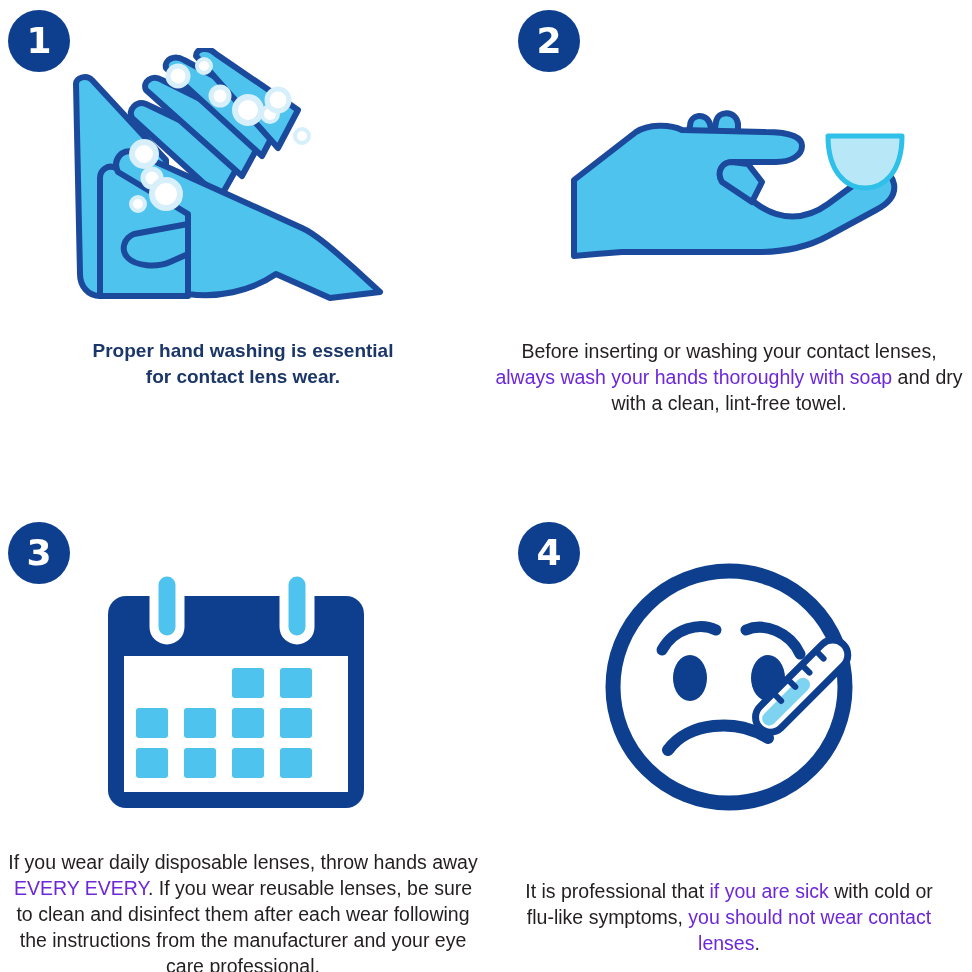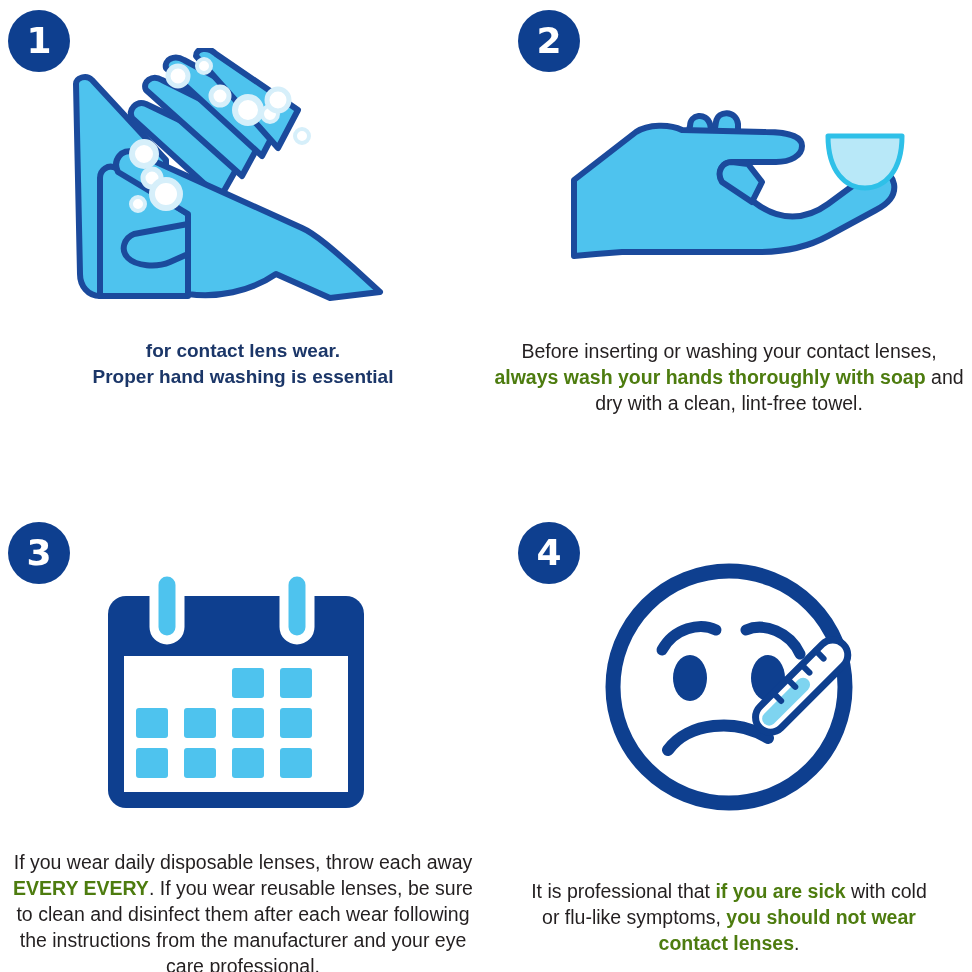--- a/index.html
+++ b/index.html
@@ -73,21 +73,21 @@
     position: absolute;
     left: 0;
     right: 0;
     text-align: center;
     font-size: 19.5px;
     line-height: 26px;
     color: #231f20;
     padding: 0 6px;
     box-sizing: border-box;
   }
-  .caption b { color: #4d7c0f; font-weight: bold; }
+  .caption b { color: #6d28d9; font-weight: normal; }
 
   .panel1 .caption {
     top: 338px;
     font-weight: bold;
     color: #1b3668;
     font-size: 19px;
     line-height: 26px;
     padding: 0 44px;
   }
   .panel2 .caption {
@@ -141,22 +141,22 @@
           <circle cx="232" cy="88" r="7" fill="#ffffff" stroke="#d6effa" stroke-width="4"></circle>
           <circle cx="74" cy="106" r="12" fill="#ffffff" stroke="#d6effa" stroke-width="6"></circle>
           <circle cx="82" cy="130" r="9" fill="#ffffff" stroke="#d6effa" stroke-width="5"></circle>
           <circle cx="96" cy="146" r="14" fill="#ffffff" stroke="#d6effa" stroke-width="6"></circle>
           <circle cx="68" cy="156" r="7" fill="#ffffff" stroke="#d6effa" stroke-width="4"></circle>
         </g>
       </svg>
     </div>
 
     <div class="caption">
+      <div>Proper hand washing is essential</div>
       <div>for contact lens wear.</div>
-      <div>Proper hand washing is essential</div>
     </div>
   </div>
 
   <div class="panel panel2">
     <div class="badge">
       <span>2</span>
     </div>
 
     <div class="art">
       <svg viewBox="0 0 350 200" xmlns="http://www.w3.org/2000/svg" aria-hidden="true">
@@ -215,21 +215,21 @@
 
           <rect x="40" y="184" width="32" height="30" rx="3"></rect>
           <rect x="88" y="184" width="32" height="30" rx="3"></rect>
           <rect x="136" y="184" width="32" height="30" rx="3"></rect>
           <rect x="184" y="184" width="32" height="30" rx="3"></rect>
         </g>
       </svg>
     </div>
 
     <div class="caption">
-      <span>If you wear daily disposable lenses, throw each away </span><b>EVERY EVERY</b><span>. If you wear reusable lenses, be sure to clean and disinfect them after each wear following the instructions from the manufacturer and your eye care professional.</span>
+      <span>If you wear daily disposable lenses, throw hands away </span><b>EVERY EVERY</b><span>. If you wear reusable lenses, be sure to clean and disinfect them after each wear following the instructions from the manufacturer and your eye care professional.</span>
     </div>
   </div>
 
   <div class="panel panel4">
     <div class="badge">
       <span>4</span>
     </div>
 
     <div class="art">
       <svg viewBox="0 0 290 262" xmlns="http://www.w3.org/2000/svg" aria-hidden="true">

